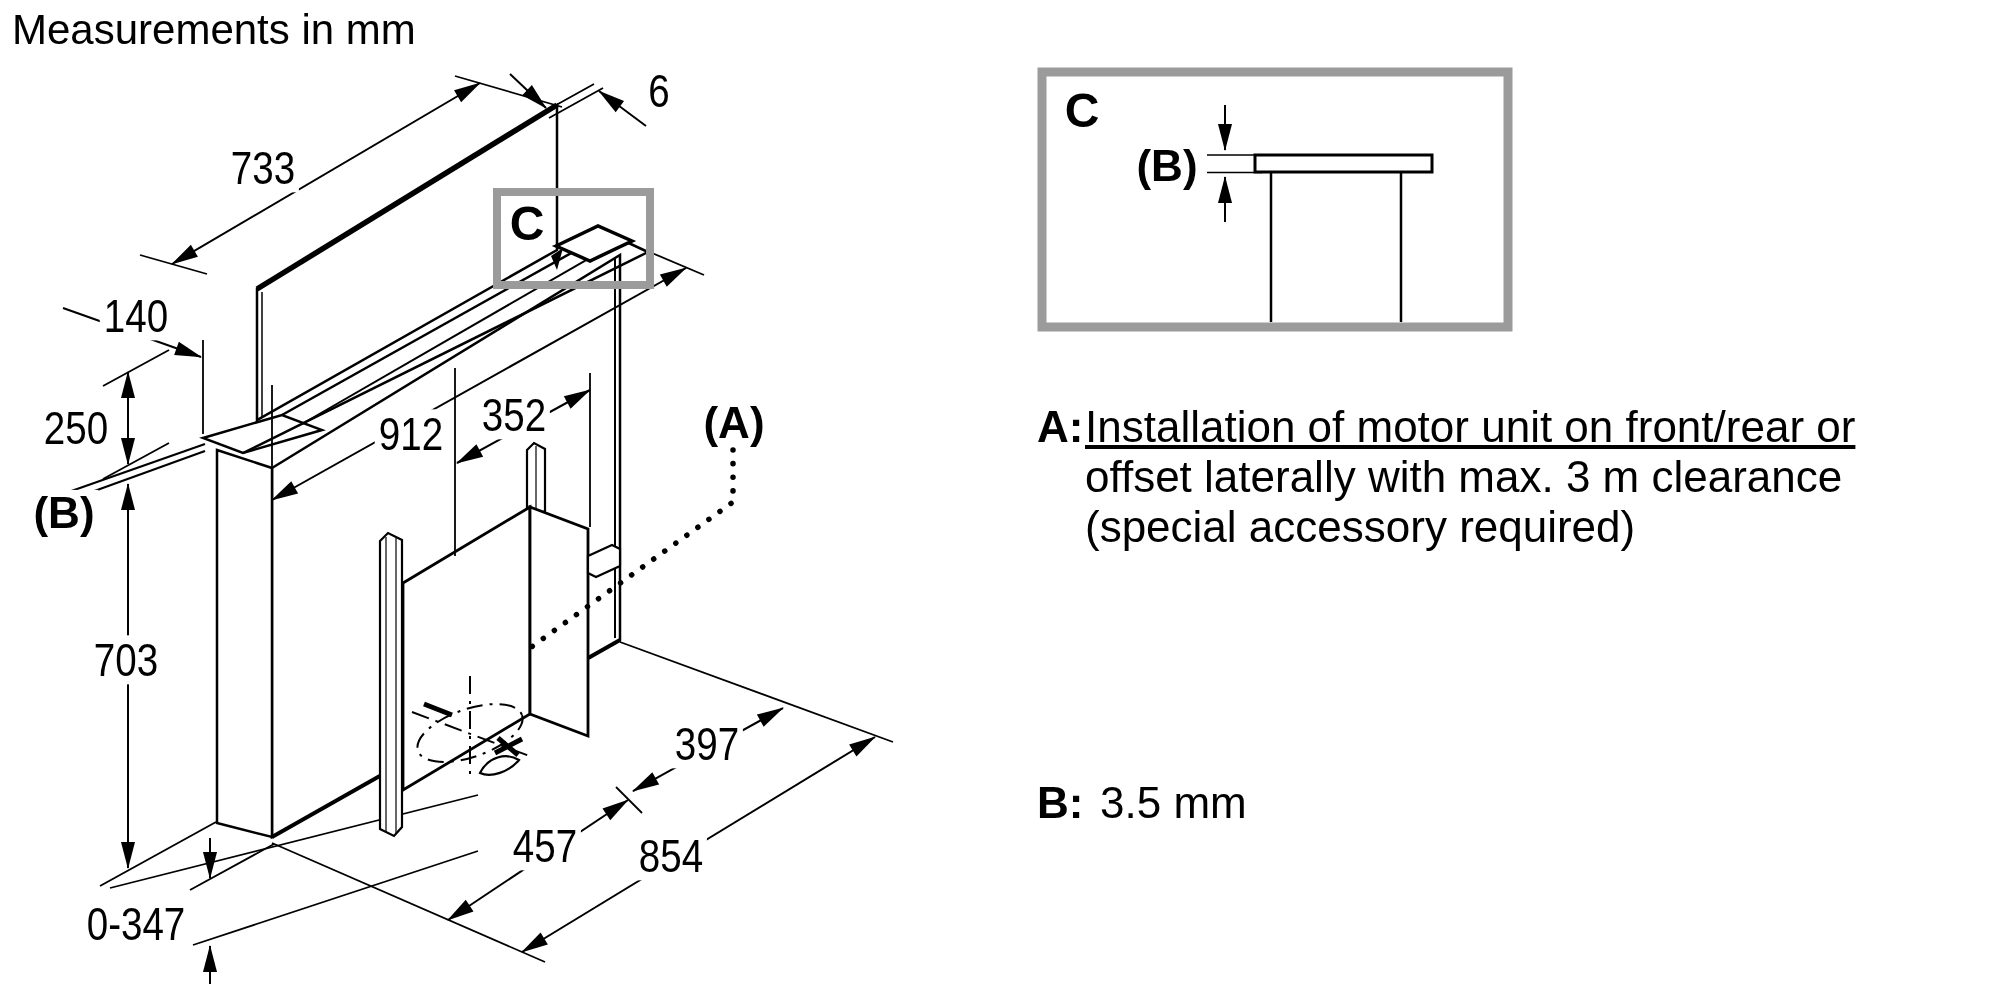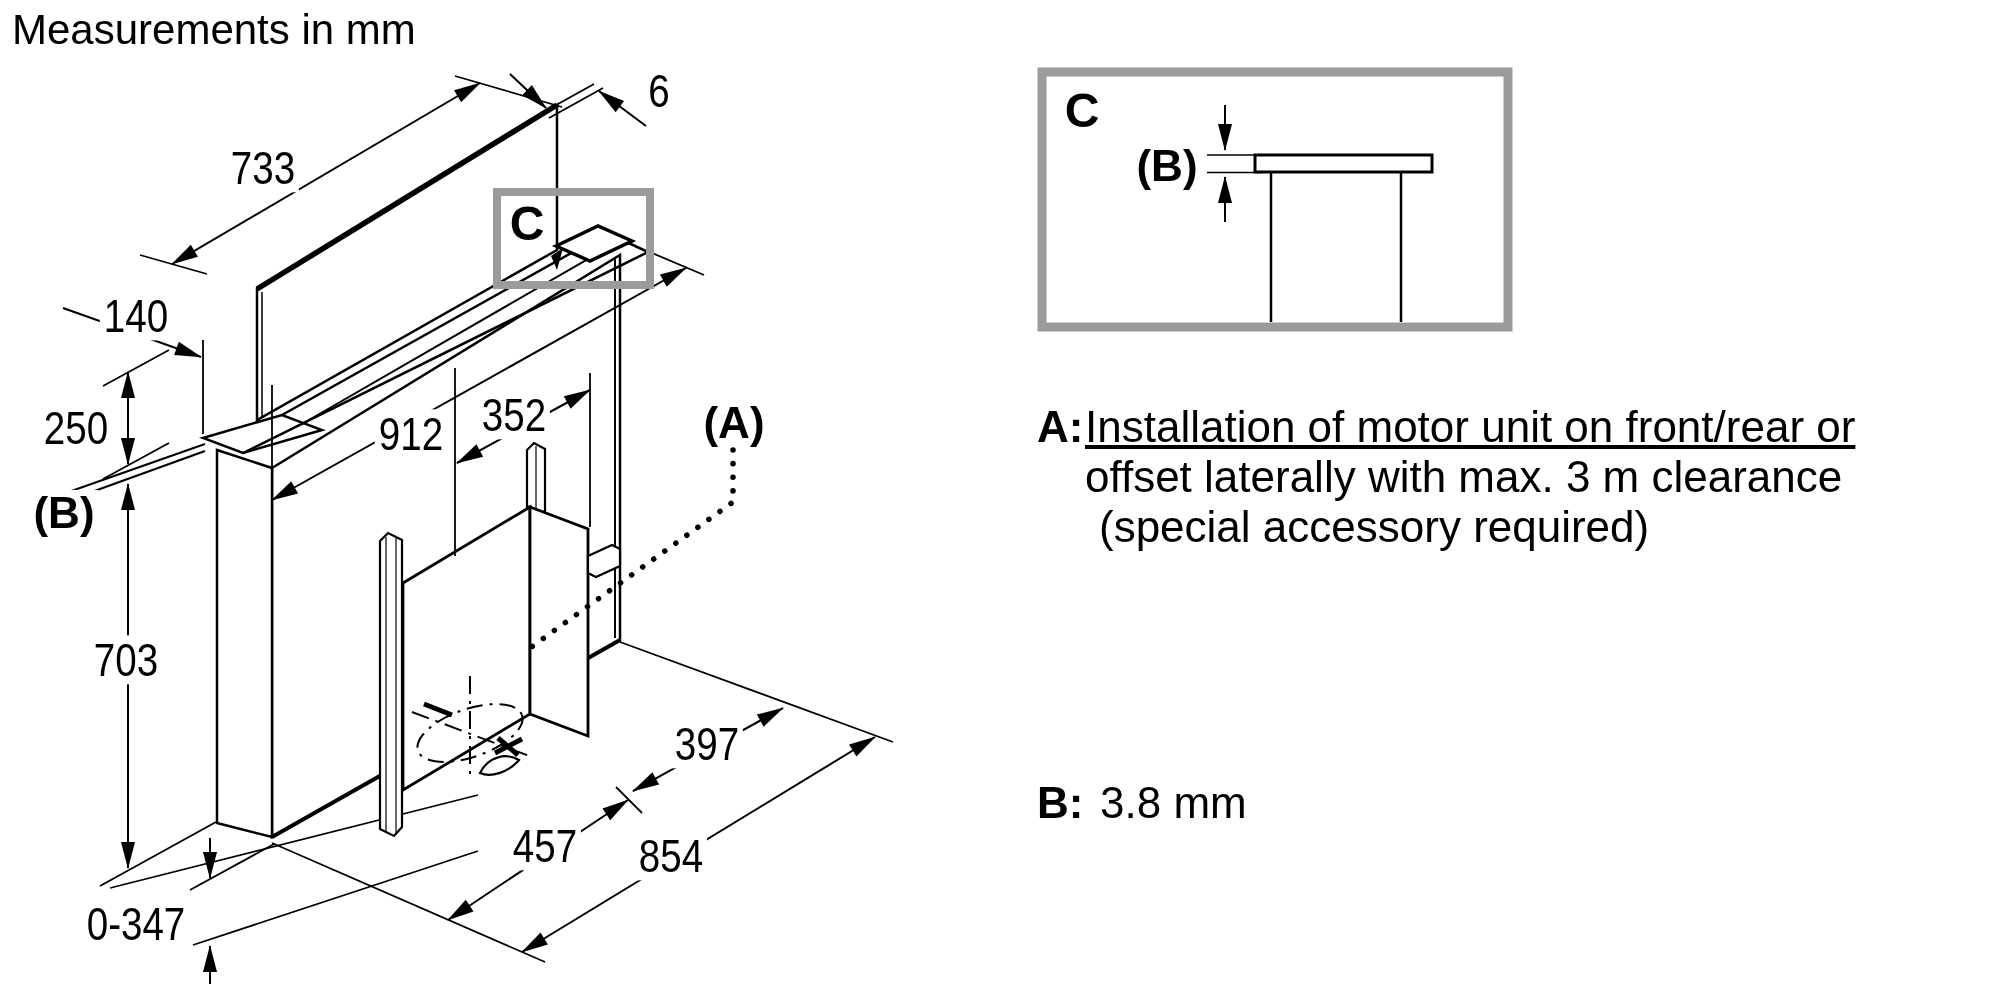--- a/index.html
+++ b/index.html
@@ -164,17 +164,17 @@
   <div class="lbl dim" style="left:707px;top:744px;">397</div>
 
   <div class="lbl ref" style="left:734px;top:423px;">(A)</div>
   <div class="lbl bigc" style="left:527px;top:224px;">C</div>
   <div class="lbl bigc" style="left:1082px;top:111px;">C</div>
   <div class="lbl ref" style="left:1167px;top:166px;">(B)</div>
 
   <div class="note noteb" style="left:1037px;top:402px;">A:</div>
   <div class="note" style="left:1085px;top:402px;text-decoration:underline;">Installation of motor unit on front/rear or</div>
   <div class="note" style="left:1085px;top:452px;">offset laterally with max. 3 m clearance</div>
-  <div class="note" style="left:1085px;top:502px;margin-left:14px;">(special accessory required)</div>
+  <div class="note" style="left:1085px;top:502px;">(special accessory required)</div>
   <div class="note noteb" style="left:1037px;top:778px;">B:</div>
-  <div class="note" style="left:1100px;top:778px;">3.8 mm</div>
+  <div class="note" style="left:1100px;top:778px;">3.5 mm</div>
 
 </div>
 
 </body></html>

